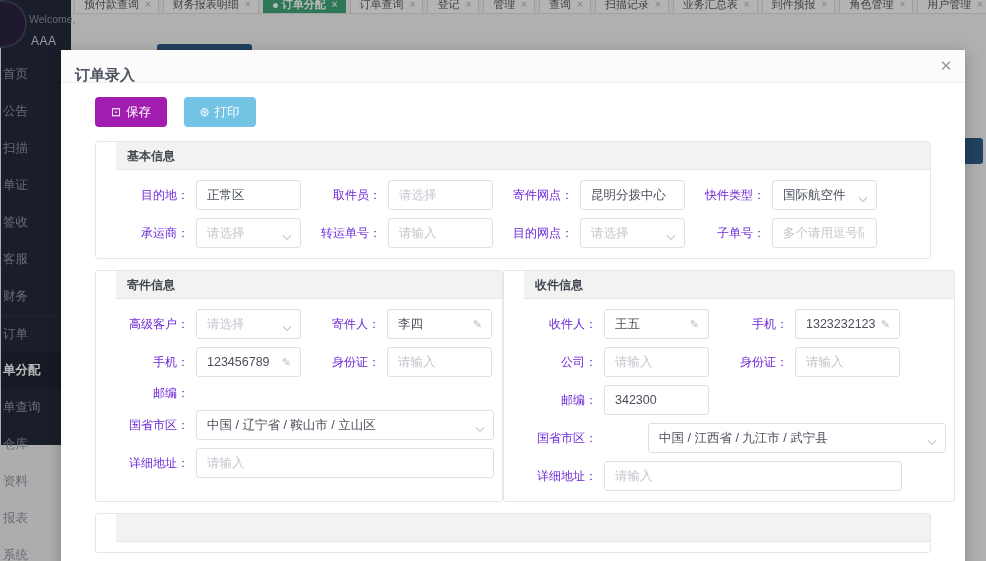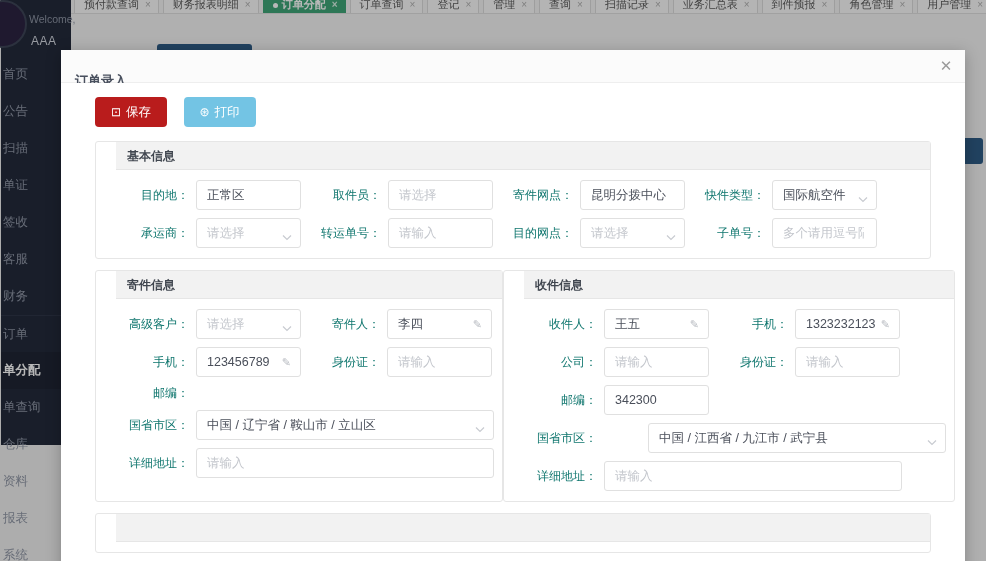--- a/index.html
+++ b/index.html
@@ -96,63 +96,63 @@
     background: #fff;
     box-shadow: 0 3px 14px rgba(0,0,0,.25);
     overflow: hidden;
   }
   #modal-header {
     height: 33px; background: #fbfbfb;
     border-bottom: 1px solid #eeeeee;
     position: relative;
   }
   #modal-title {
-    position: absolute; left: 14px; top: 22px;
-    font-size: 13px; color: #49505e; font-weight: bold;
+    position: absolute; left: 14px; top: 16px;
+    font-size: 15px; color: #49505e; font-weight: bold;
   }
   #modal-close {
     position: absolute; right: 8px; top: 5px;
     width: 22px; height: 22px; line-height: 22px; text-align: center;
     font-size: 15px; color: #9a9a9a; cursor: pointer;
   }
   #modal-body {
     position: absolute; top: 33px; left: 0; right: 0; bottom: 0;
     background: #fff; padding: 14px 34px 0 34px;
     overflow: hidden;
   }
 
   .btn-row { margin-bottom: 14px; }
   .act-btn {
     display: inline-block; height: 30px; line-height: 30px;
     padding: 0 16px; margin-right: 12px;
     font-size: 12.5px; color: #fff;
     border: none; border-radius: 4px; cursor: pointer;
   }
   .act-btn .bi { margin-right: 5px; font-size: 12px; }
-  #btn-save  { background: #b91c1c; }
+  #btn-save  { background: #a21caf; }
   #btn-print { background: #73c4e4; }
 
   
   .panel {
     border: 1px solid #e6e6e6; border-radius: 3px;
     background: #fff; margin-bottom: 11px; padding-left: 20px;
   }
   .panel-head {
     height: 28px; line-height: 28px;
     background: #f2f2f2; border-bottom: 1px solid #e6e6e6;
     padding-left: 11px;
     font-size: 12px; color: #40464f; font-weight: bold;
   }
   .panel-body { padding: 10px 8px 8px 8px; }
 
   .form-row { display: flex; align-items: center; margin-bottom: 8px; }
   .form-row:last-child { margin-bottom: 2px; }
   .field { display: flex; align-items: center; }
   .lbl {
-    font-size: 12px; color: #0f766e;
+    font-size: 12px; color: #6d28d9;
     text-align: right; padding-right: 7px; white-space: nowrap;
   }
   .ctrl {
     position: relative;
     height: 30px;
     border: 1px solid #e0e0e0; border-radius: 3px;
     background: #fff;
     display: flex; align-items: center;
   }
   .ctrl .val {

